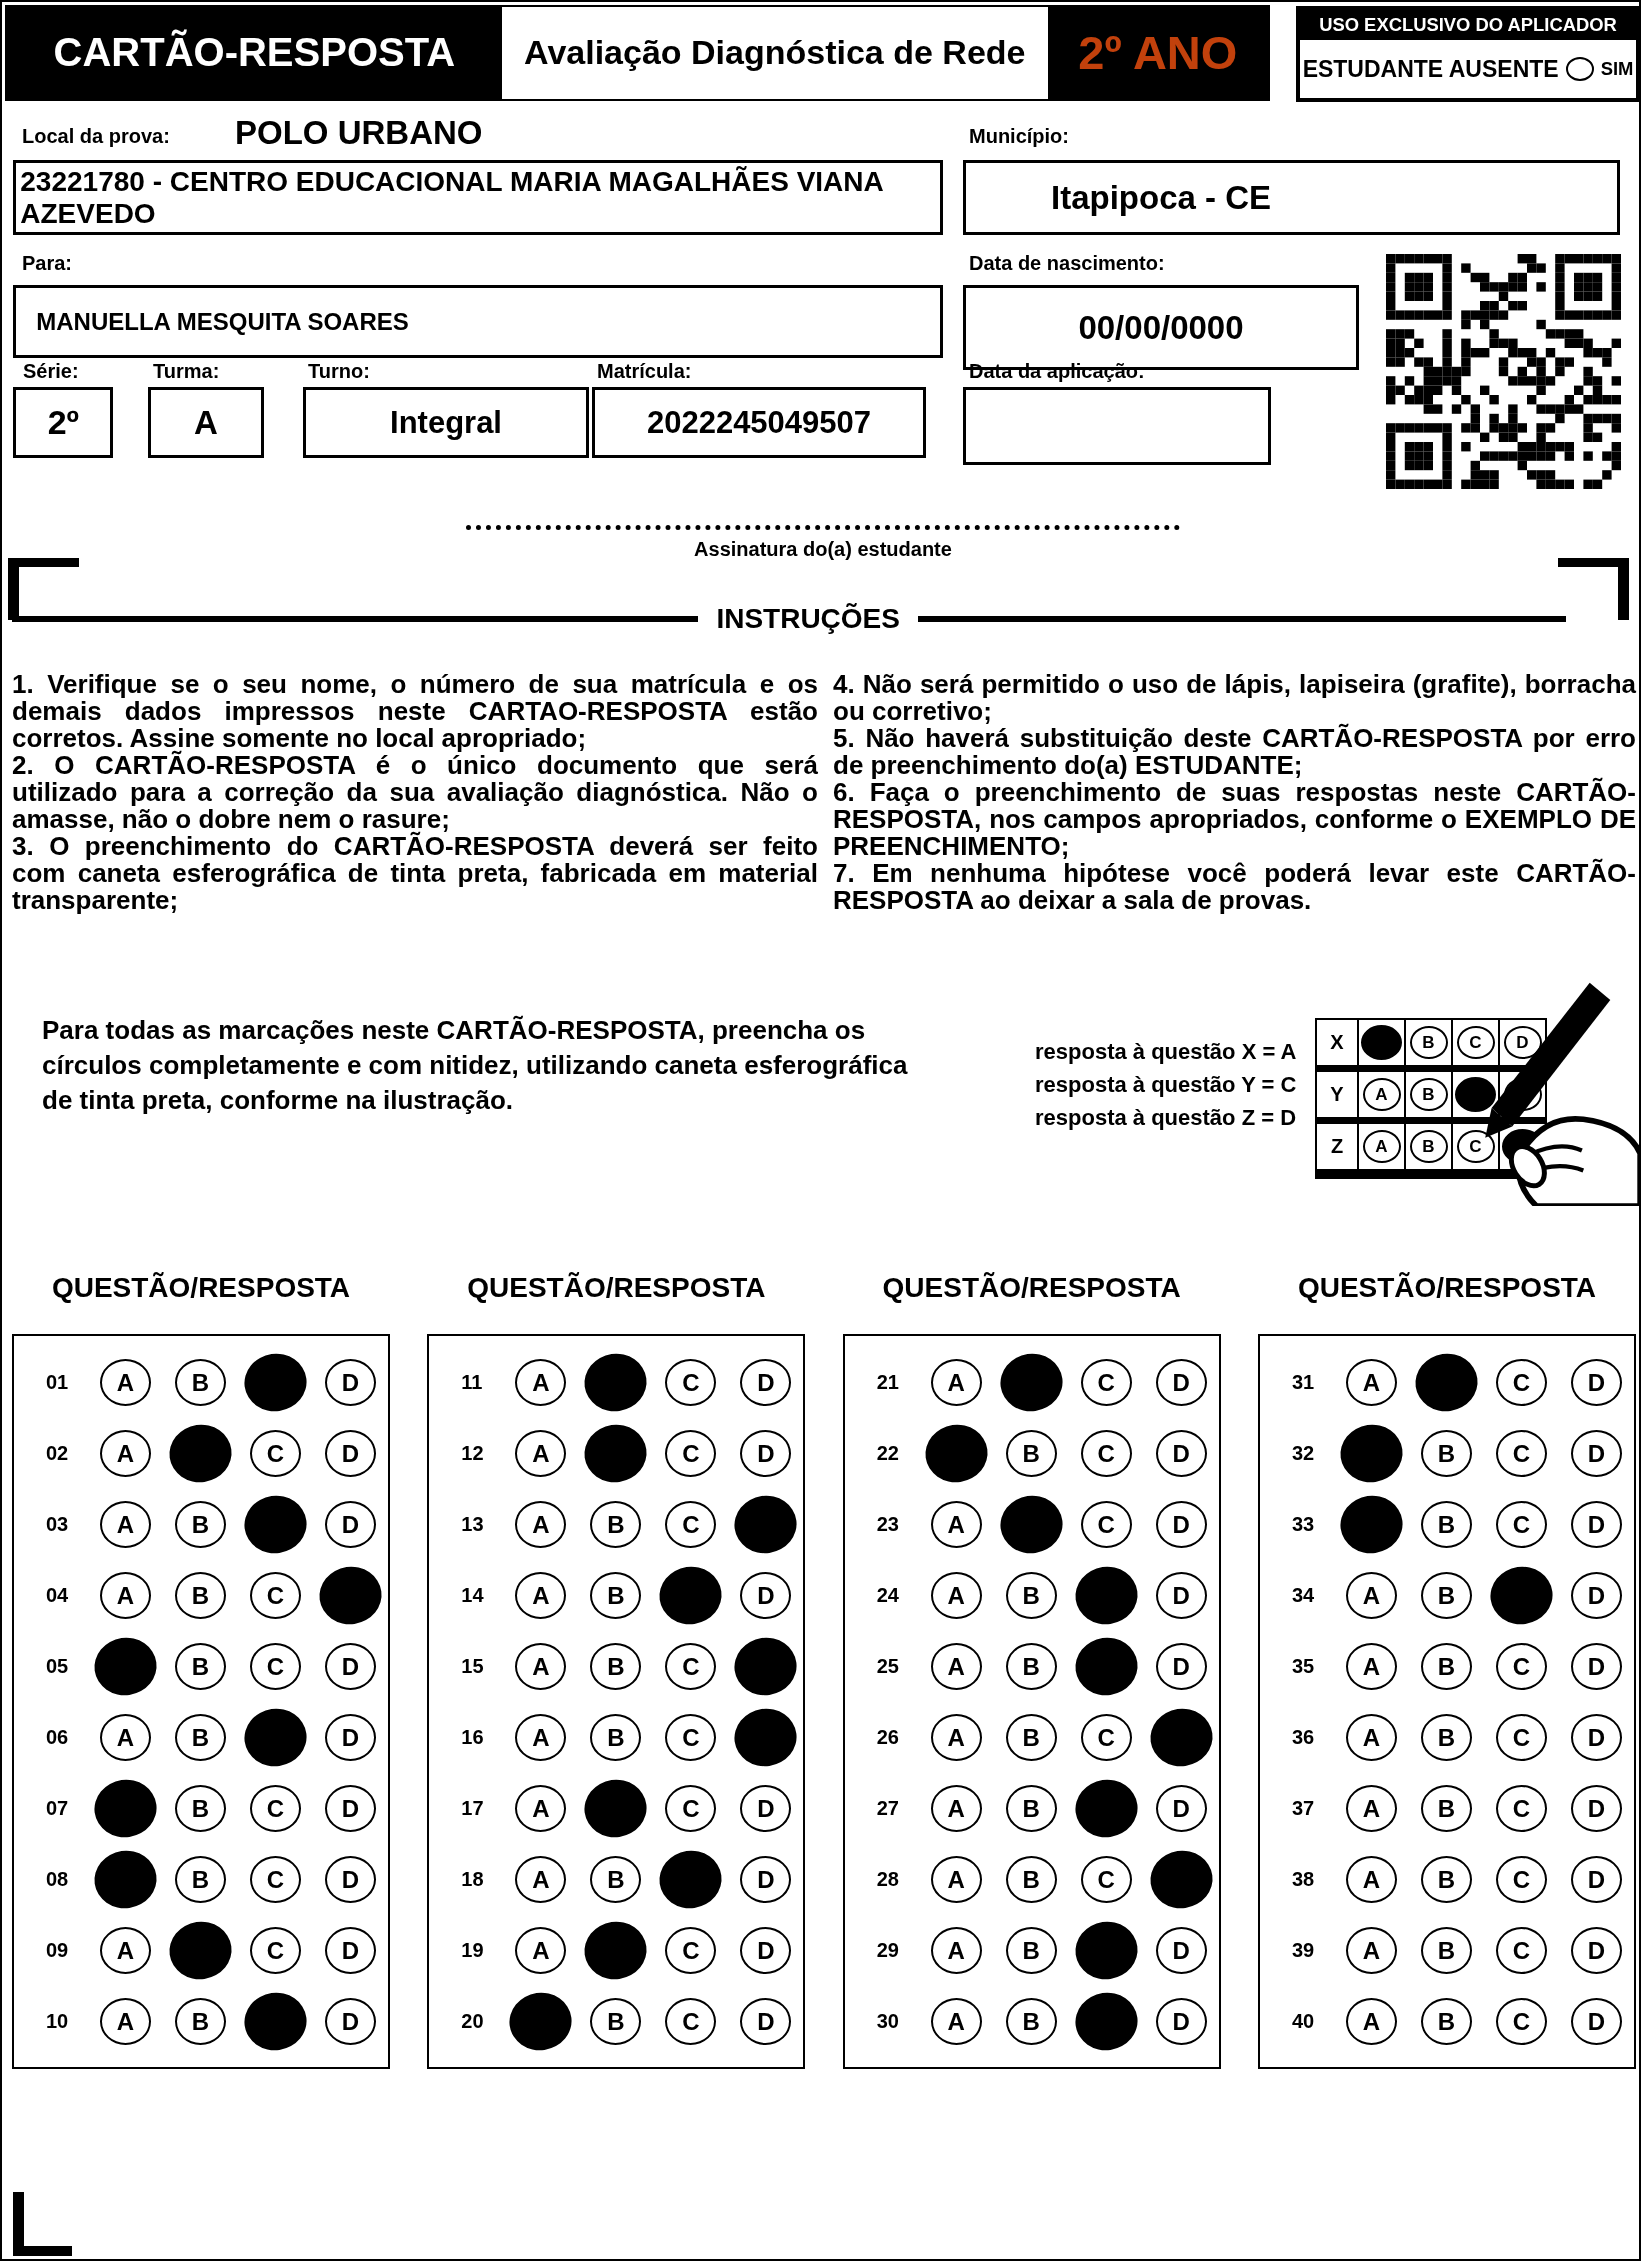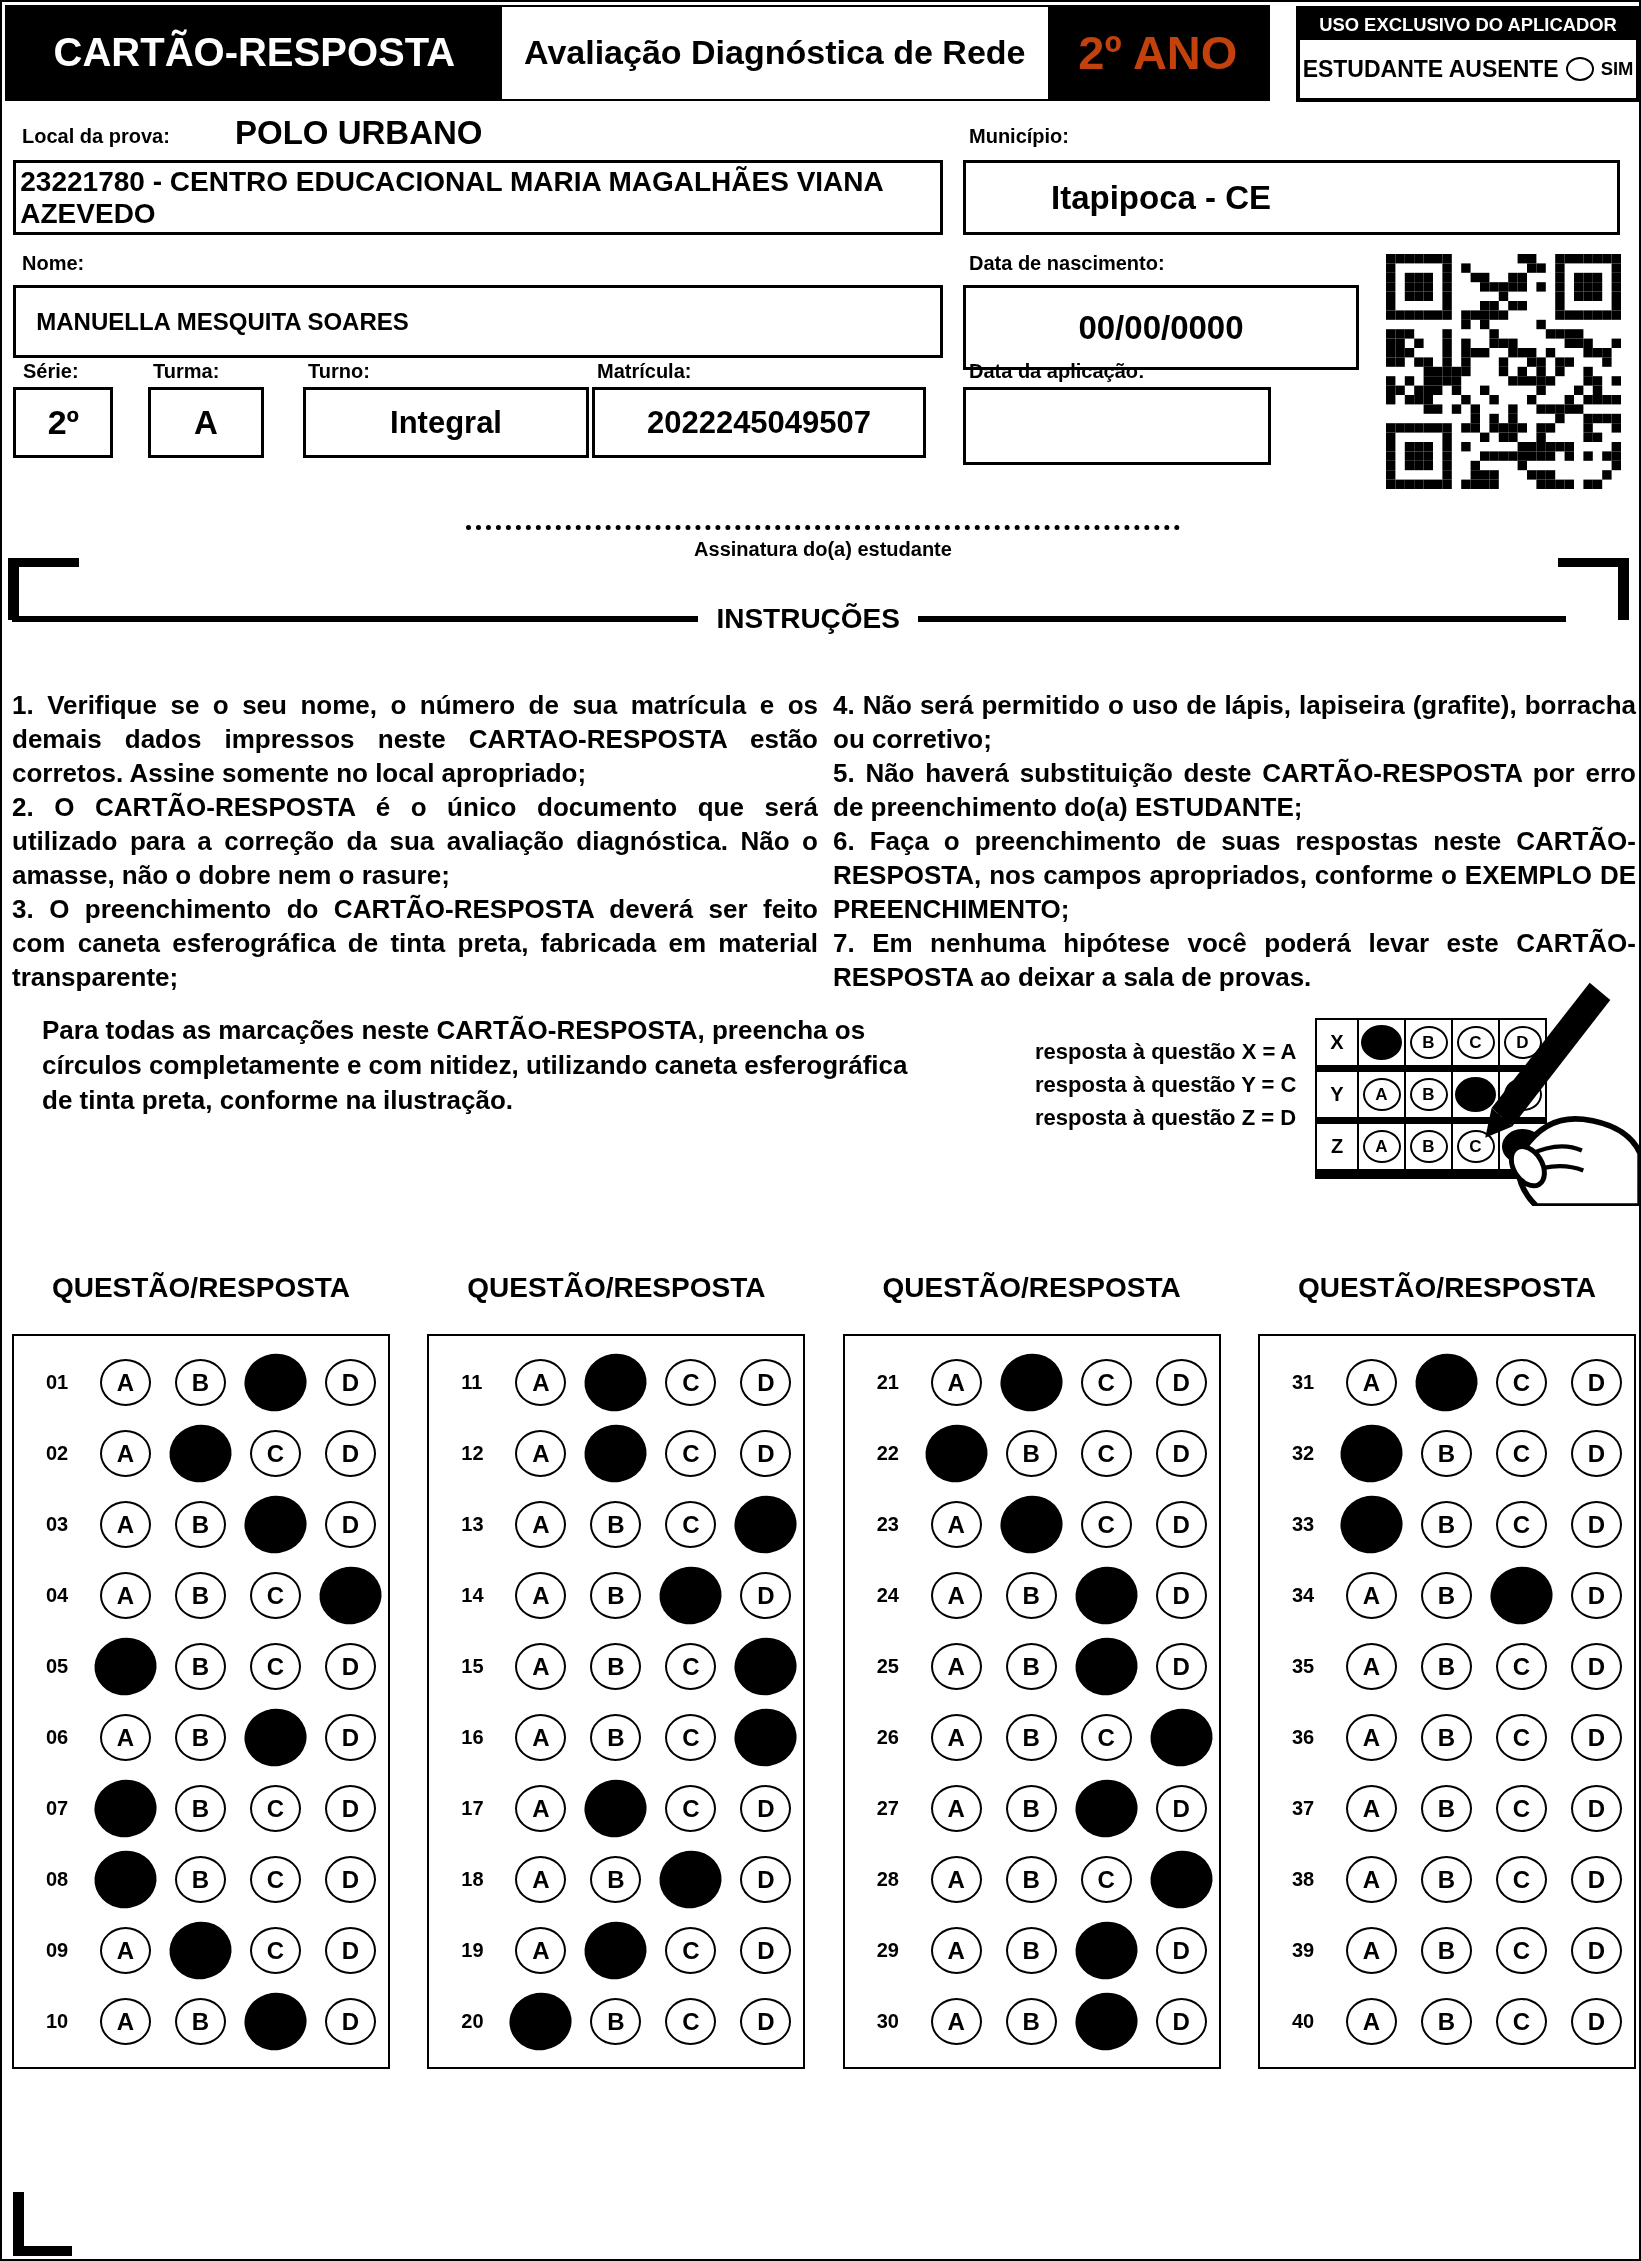--- a/index.html
+++ b/index.html
@@ -34,21 +34,21 @@
   
   .corner-tl { position:absolute; left:5.7px; top:556px; width:71px; height:62px; border-top:9.2px solid #000; border-left:11.3px solid #000; }
   .corner-tr { position:absolute; left:1556px; top:556px; width:71px; height:62px; border-top:9.2px solid #000; border-right:11.3px solid #000; }
   .corner-bl { position:absolute; left:11.3px; top:2190px; width:59px; height:64px; border-left:11.3px solid #000; border-bottom:10px solid #000; }
 
   
   .instr-head { position:absolute; left:10px; top:601px; width:1554px; display:flex; align-items:center; }
   .rule-l { width:686px; height:5.7px; background:#000; }
   .instr-title { font-size:28px; margin:0 18.4px; }
   .rule-r { flex:1; height:5.7px; background:#000; }
-  .instr-col { position:absolute; top:686px; font-size:26px; line-height:34px; text-align:justify; }
+  .instr-col { position:absolute; top:669px; font-size:26px; line-height:27px; text-align:justify; }
   .instr-col.left  { left:10px;  width:806px; }
   .instr-col.right { left:831px; width:803px; }
   .instr-item { margin:0; }
 
   
   .example-text { position:absolute; left:40px; top:1011px; width:898px; font-size:26px; line-height:35px; }
   .legend { position:absolute; left:1033px; top:1033px; font-size:22px; line-height:33px; }
   .ex-grid { position:absolute; left:1313px; top:1016px; border:2.8px solid #000; background:#fff; }
   .ex-row { display:flex; border-bottom:7px solid #000; }
   .ex-row:last-child { border-bottom:8.5px solid #000; }
@@ -90,21 +90,21 @@
   <div class="flabel" style="left:20px; top:123px;">Local da prova:</div>
   <div class="fvalue-free" style="left:233px; top:112px;">POLO URBANO</div>
   <div class="fbox" style="left:11.3px; top:158px; width:930px; height:75px; padding-left:4px; font-size:28px;">
     <span>23221780 - CENTRO EDUCACIONAL MARIA MAGALHÃES VIANA AZEVEDO</span>
   </div>
   <div class="flabel" style="left:967px; top:123px;">Município:</div>
   <div class="fbox" style="left:961px; top:158px; width:657px; height:75px; padding-left:85px; font-size:33px;">
     <span>Itapipoca - CE</span>
   </div>
 
-  <div class="flabel" style="left:20px; top:250px;">Nome:</div>
+  <div class="flabel" style="left:20px; top:250px;">Para:</div>
   <div class="fbox" style="left:11.3px; top:283px; width:930px; height:73px; padding-left:20px; font-size:24px;">
     <span>MANUELLA MESQUITA SOARES</span>
   </div>
   <div class="flabel" style="left:967px; top:250px;">Data de nascimento:</div>
   <div class="fbox center" style="left:961px; top:283px; width:396px; height:85px; font-size:33px;">
     <span>00/00/0000</span>
   </div>
   <svg class="qr" id="qr-svg" viewBox="0 0 325 325">
       <rect x="0" y="0" width="13" height="13" fill="#000"></rect>
       <rect x="13" y="0" width="13" height="13" fill="#000"></rect>

